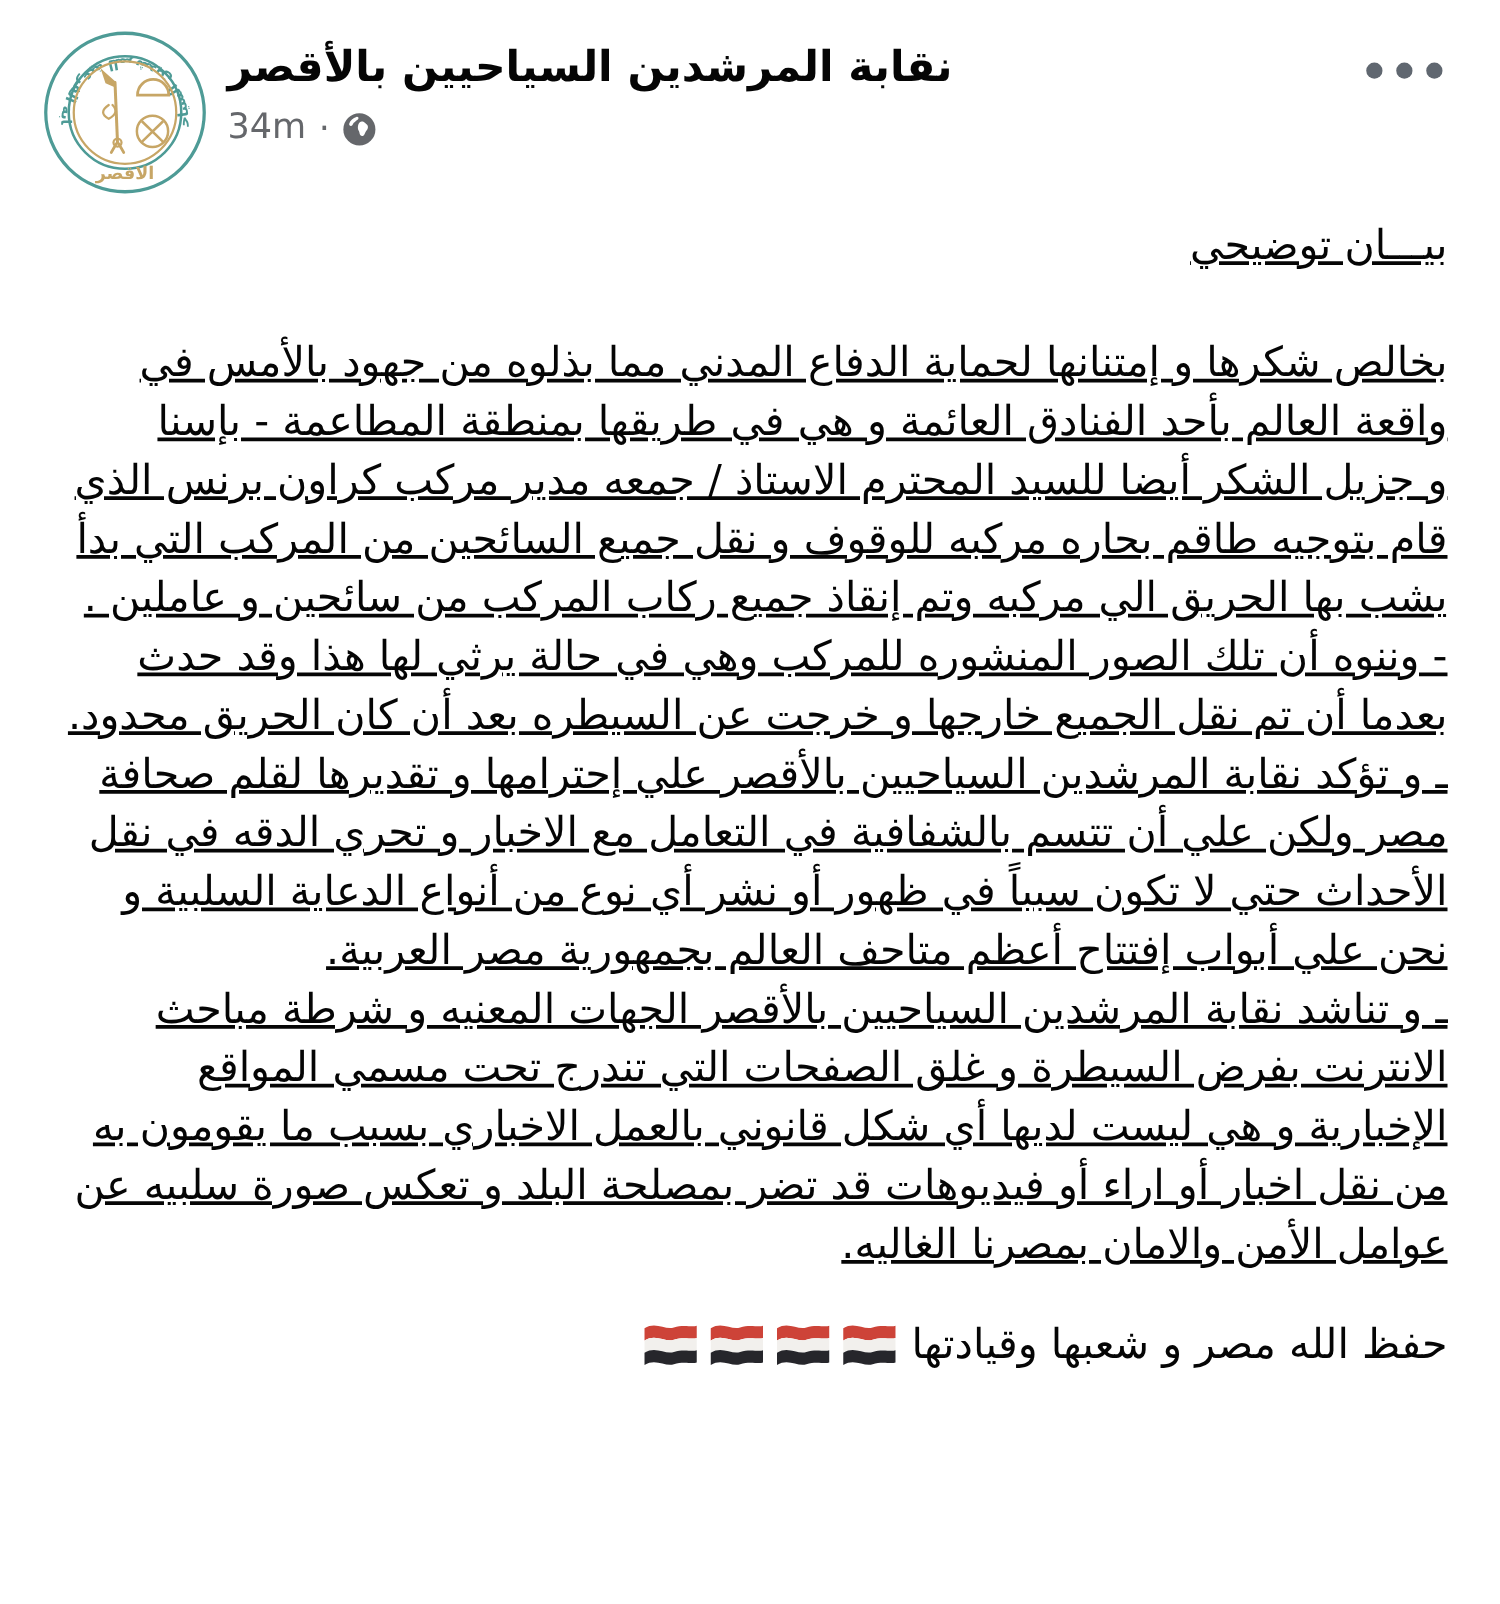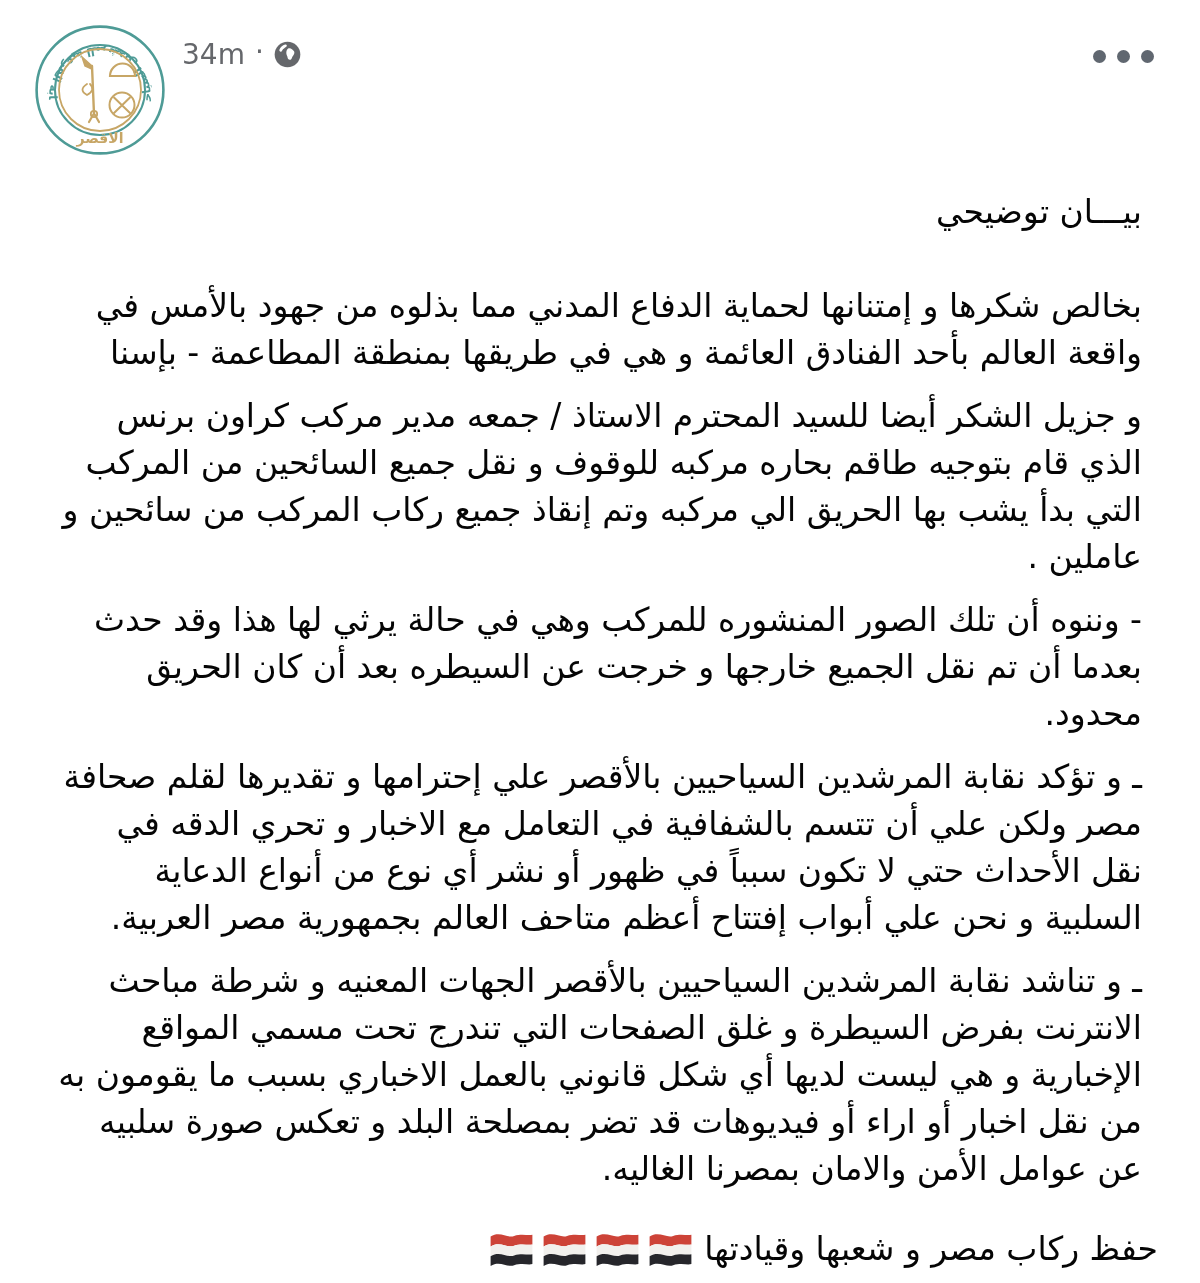--- a/index.html
+++ b/index.html
@@ -4,29 +4,29 @@
 <style>
   html,body{margin:0;padding:0;background:#fff;}
   body{width:1200px;font-family:"DejaVu Sans",sans-serif;color:#050505;}
   .post{position:relative;width:1200px;min-height:1283px;background:#fff;box-sizing:border-box;overflow:hidden;}
 
   
   .header{display:flex;align-items:flex-start;padding:24px 40px 0 34px;position:relative;}
   .avatar{width:132px;height:132px;flex:0 0 auto;border-radius:50%;overflow:hidden;}
   .header-info{margin-left:16px;padding-top:8px;}
   .page-name{font-size:34px;font-weight:700;line-height:1.35;color:#050505;display:inline-block;cursor:pointer;}
-  .meta{display:flex;align-items:flex-start;gap:10px;margin-top:6px;color:#65676B;font-size:28px;}
+  .meta{display:flex;align-items:flex-end;gap:10px;margin-top:6px;color:#65676B;font-size:28px;}
   .meta .sep{line-height:1;}
   .globe{width:27px;height:27px;display:block;margin-top:3px;}
   .more{position:absolute;top:44px;right:40px;display:flex;gap:11px;cursor:pointer;padding:6px;}
   .more i{width:13px;height:13px;border-radius:50%;background:#606770;display:block;}
 
   
   .body-text{direction:rtl;text-align:right;padding:16px 42px 42px 42px;font-size:33px;line-height:47px;color:#050505;}
-  .body-text p{margin:16px;}
+  .body-text p{margin:0;text-decoration:underline;}
   p.statement-title{margin-bottom:47px;}
   .closing{margin-top:33px;display:flex;align-items:center;gap:10px;flex-wrap:wrap;}
   .flags{display:flex;gap:6px;align-items:center;}
   .flag{width:47px;height:38px;display:block;}
 </style>
 </head>
 <body>
 
 <div class="post">
 
@@ -56,20 +56,21 @@
 
         <g stroke="#c7a666" fill="none" stroke-width="2">
           <circle cx="88" cy="81" r="12.5"></circle>
           <path d="M79.5 73 L96.5 89.5 M96.5 73 L79.5 89.5"></path>
         </g>
         <text x="66" y="119" text-anchor="middle" font-size="14" font-weight="bold" fill="#c7a666">الاقصر</text>
       </svg>
     </div>
 
     <div class="header-info">
+      <span class="page-name" dir="rtl">نقابة المرشدين السياحيين بالأقصر</span>
       <div class="meta">
         <span>34m</span>
         <span class="sep">·</span>
         <svg class="globe" viewBox="0 0 16 16">
           <circle cx="8" cy="8" r="7.6" fill="#65676B"></circle>
           <path fill="#ffffff" d="M3.2 5.2c.5-1.5 1.8-2.7 3.4-3.1.8-.2 1.3.5.8 1.1-.3.4-.9.5-1.2 1-.2.4-.7.5-1 .9-.4.5-.4 1.2-1.1 1.3-.6.1-1.1-.6-.9-1.2z"></path>
           <path fill="#ffffff" d="M8.2 4.6c.7-.5 1.8-.3 2.4.3.5.5 1.2.8 1.4 1.5.2.8-.1 1.7-.7 2.3-.5.5-.6 1.3-1 1.9-.4.7-1.4.8-1.9.1-.4-.6-.3-1.4-.7-2-.3-.6-.5-1.3-.4-2 .1-.8.3-1.6.9-2.1z"></path>
         </svg>
       </div>
     </div>
@@ -83,21 +84,21 @@
 
   <div class="body-text" dir="rtl">
     <p class="statement-title">بيـــان توضيحي</p>
     <p>بخالص شكرها و إمتنانها لحماية الدفاع المدني مما بذلوه من جهود بالأمس في واقعة العالم بأحد الفنادق العائمة و هي في طريقها بمنطقة المطاعمة - بإسنا</p>
     <p>و جزيل الشكر أيضا للسيد المحترم الاستاذ / جمعه مدير مركب كراون برنس الذي قام بتوجيه طاقم بحاره مركبه للوقوف و نقل جميع السائحين من المركب التي بدأ يشب بها الحريق الي مركبه وتم إنقاذ جميع ركاب المركب من سائحين و عاملين .</p>
     <p>- وننوه أن تلك الصور المنشوره للمركب وهي في حالة  يرثي لها هذا وقد حدث بعدما أن تم نقل الجميع خارجها و خرجت عن السيطره بعد أن كان الحريق محدود.</p>
     <p>ـ و تؤكد نقابة المرشدين السياحيين بالأقصر علي إحترامها و تقديرها لقلم صحافة مصر ولكن علي أن تتسم بالشفافية في التعامل مع الاخبار و تحري الدقه في نقل الأحداث حتي لا تكون سبباً في ظهور أو نشر أي نوع من أنواع الدعاية السلبية و نحن علي أبواب إفتتاح أعظم متاحف العالم بجمهورية مصر العربية.</p>
     <p>ـ و تناشد نقابة المرشدين السياحيين بالأقصر الجهات المعنيه و شرطة مباحث الانترنت بفرض السيطرة و غلق الصفحات التي تندرج تحت مسمي المواقع الإخبارية و هي ليست لديها أي شكل قانوني بالعمل الاخباري بسبب ما يقومون به من نقل اخبار أو اراء أو فيديوهات قد تضر بمصلحة البلد و تعكس صورة سلبيه عن عوامل الأمن والامان بمصرنا الغاليه.</p>
 
     <div class="closing">
-      <span>حفظ ركاب مصر و شعبها وقيادتها</span>
+      <span>حفظ الله مصر و شعبها وقيادتها</span>
       <span class="flags">
         <svg class="flag" viewBox="0 0 36 29">
           <path fill="#cd4338" d="M2 5 C9 .5 15 6.5 20 4.5 C26 2.5 31 4.5 34 3.5 L34 11 C31 12 26 10 20 12 C15 14 9 8 2 12.5 Z"></path>
           <path fill="#f2f0ed" d="M2 12.5 C9 8 15 14 20 12 C26 10 31 12 34 11 L34 18.5 C31 19.5 26 17.5 20 19.5 C15 21.5 9 15.5 2 20 Z"></path>
           <path fill="#26262b" d="M2 20 C9 15.5 15 21.5 20 19.5 C26 17.5 31 19.5 34 18.5 L34 26 C31 27 26 25 20 27 C15 29 9 23 2 27.5 Z"></path>
         </svg>
         <svg class="flag" viewBox="0 0 36 29">
           <path fill="#cd4338" d="M2 5 C9 .5 15 6.5 20 4.5 C26 2.5 31 4.5 34 3.5 L34 11 C31 12 26 10 20 12 C15 14 9 8 2 12.5 Z"></path>
           <path fill="#f2f0ed" d="M2 12.5 C9 8 15 14 20 12 C26 10 31 12 34 11 L34 18.5 C31 19.5 26 17.5 20 19.5 C15 21.5 9 15.5 2 20 Z"></path>
           <path fill="#26262b" d="M2 20 C9 15.5 15 21.5 20 19.5 C26 17.5 31 19.5 34 18.5 L34 26 C31 27 26 25 20 27 C15 29 9 23 2 27.5 Z"></path>

